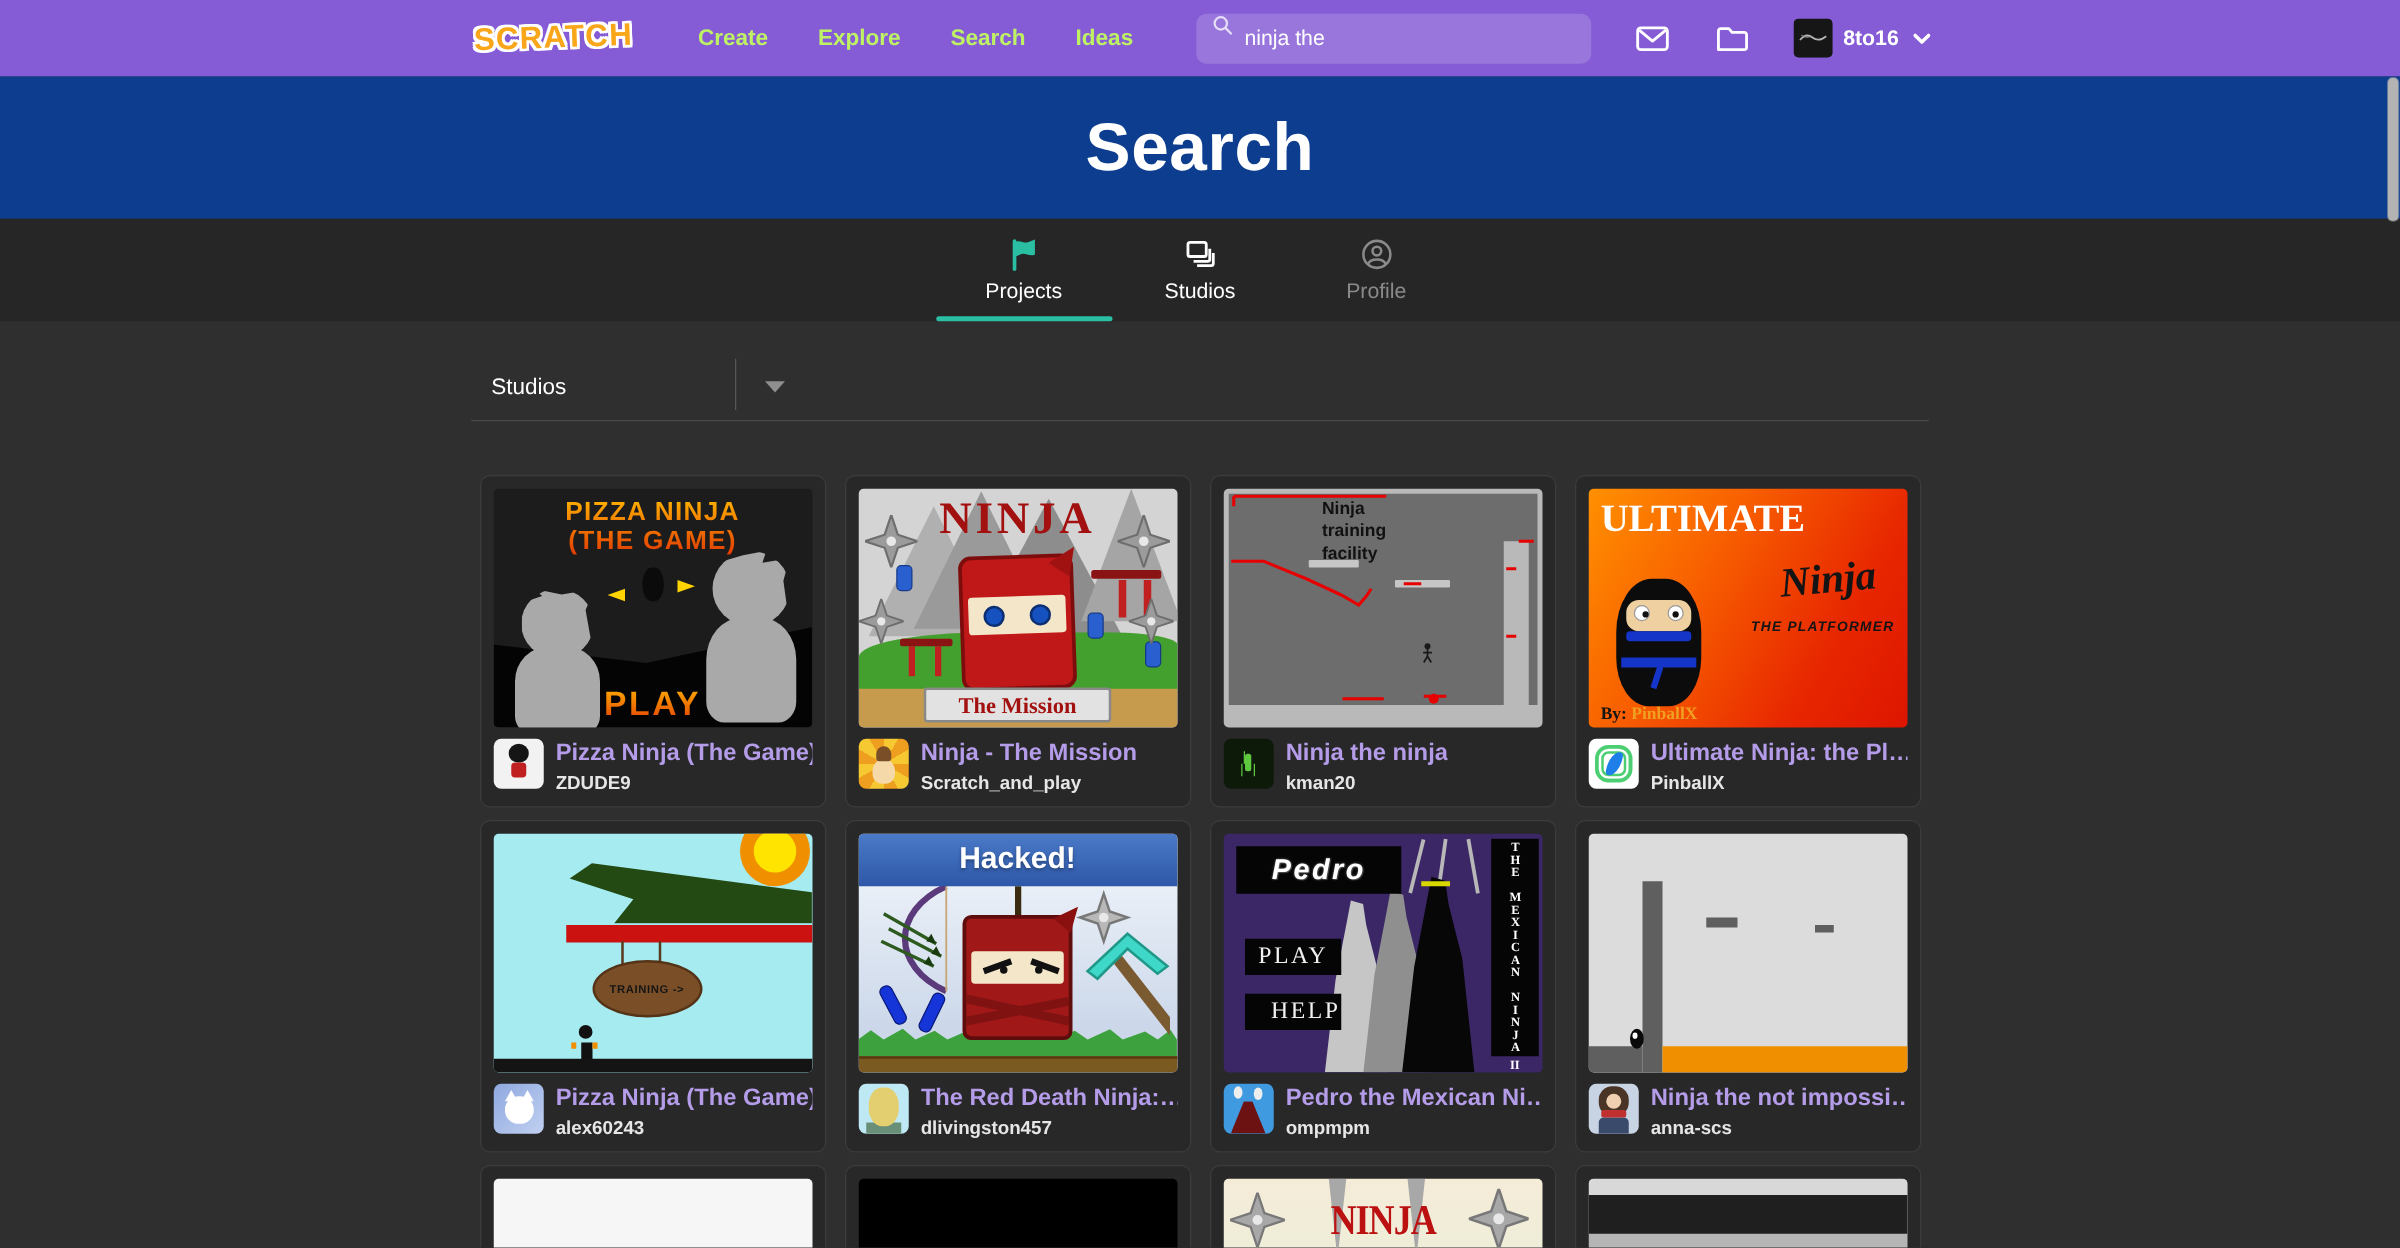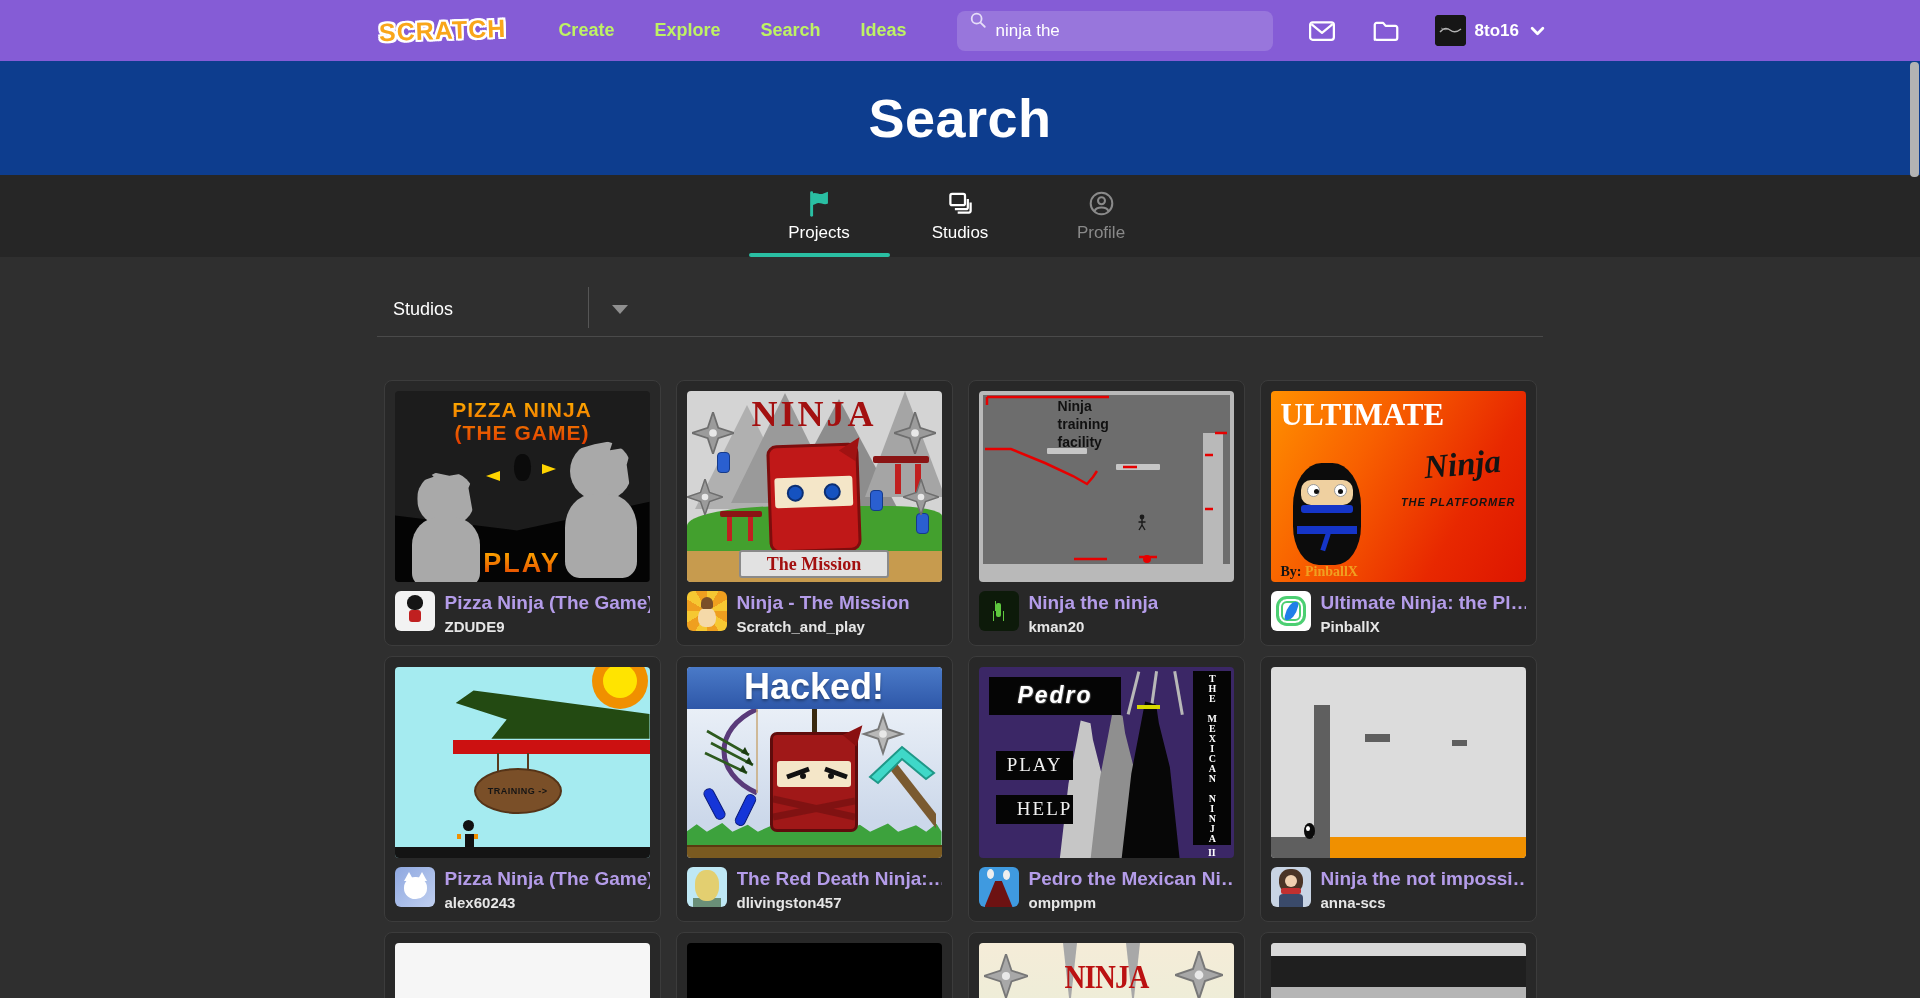--- a/index.html
+++ b/index.html
@@ -147,21 +147,21 @@
              border-radius:50%; display:flex; align-items:center; justify-content:center;
              color:#151515; font-weight:700; font-size:9px; letter-spacing:0.5px; }
   .t5-nj-head { left:27%; bottom:14%; width:11px; height:11px; background:#111; border-radius:50%; }
   .t5-nj-body { left:27.7%; bottom:4%; width:9px; height:16px; background:#111; }
   .t5-hand { width:4px; height:5px; background:#f09000; bottom:10%; }
   .t5-ground { left:0; bottom:0; width:100%; height:6%; background:#141414; }
 
   
   .t6 { background:linear-gradient(#e9eff7 22%,#ccd8ea 80%); }
   .t6-band { left:0; top:0; width:100%; height:22%; background:linear-gradient(#4a7ac8,#2e57a8);
-             text-align:center; color:#fff; font-weight:900; font-size:36px; line-height:40px;
+             text-align:center; color:#fff; font-weight:900; font-size:24px; line-height:40px;
              text-shadow:0 2px 3px rgba(0,0,0,.35); }
   .t6-grass { left:0; bottom:6%; width:100%; height:13%; background:#3da23d;
               clip-path:polygon(0 40%,4% 10%,8% 40%,14% 5%,18% 40%,24% 12%,28% 40%,35% 8%,39% 40%,46% 14%,50% 40%,57% 6%,61% 40%,68% 12%,72% 40%,79% 7%,83% 40%,90% 14%,94% 40%,98% 8%,100% 40%,100% 100%,0 100%); }
   .t6-dirt { left:0; bottom:0; width:100%; height:7%; background:#7a5a20; border-top:2px solid #5a3a10; }
   .t6-ninja { left:50%; top:34%; width:88px; height:100px; margin-left:-44px; background:#a01818;
               border:3px solid #5f0c0c; border-radius:7px; }
   .t6-face6 { left:4px; right:4px; top:26px; height:26px; background:#f4e6c8; border-radius:3px; }
   .t6-knot { right:-10px; top:-12px; width:0; height:0; border-style:solid;
              border-width:0 9px 20px 9px; border-color:transparent transparent #8a1010 transparent; transform:rotate(40deg); }
   .t6-handle { left:50%; top:22%; width:5px; height:24px; margin-left:-2px; background:#3a2a10; }

